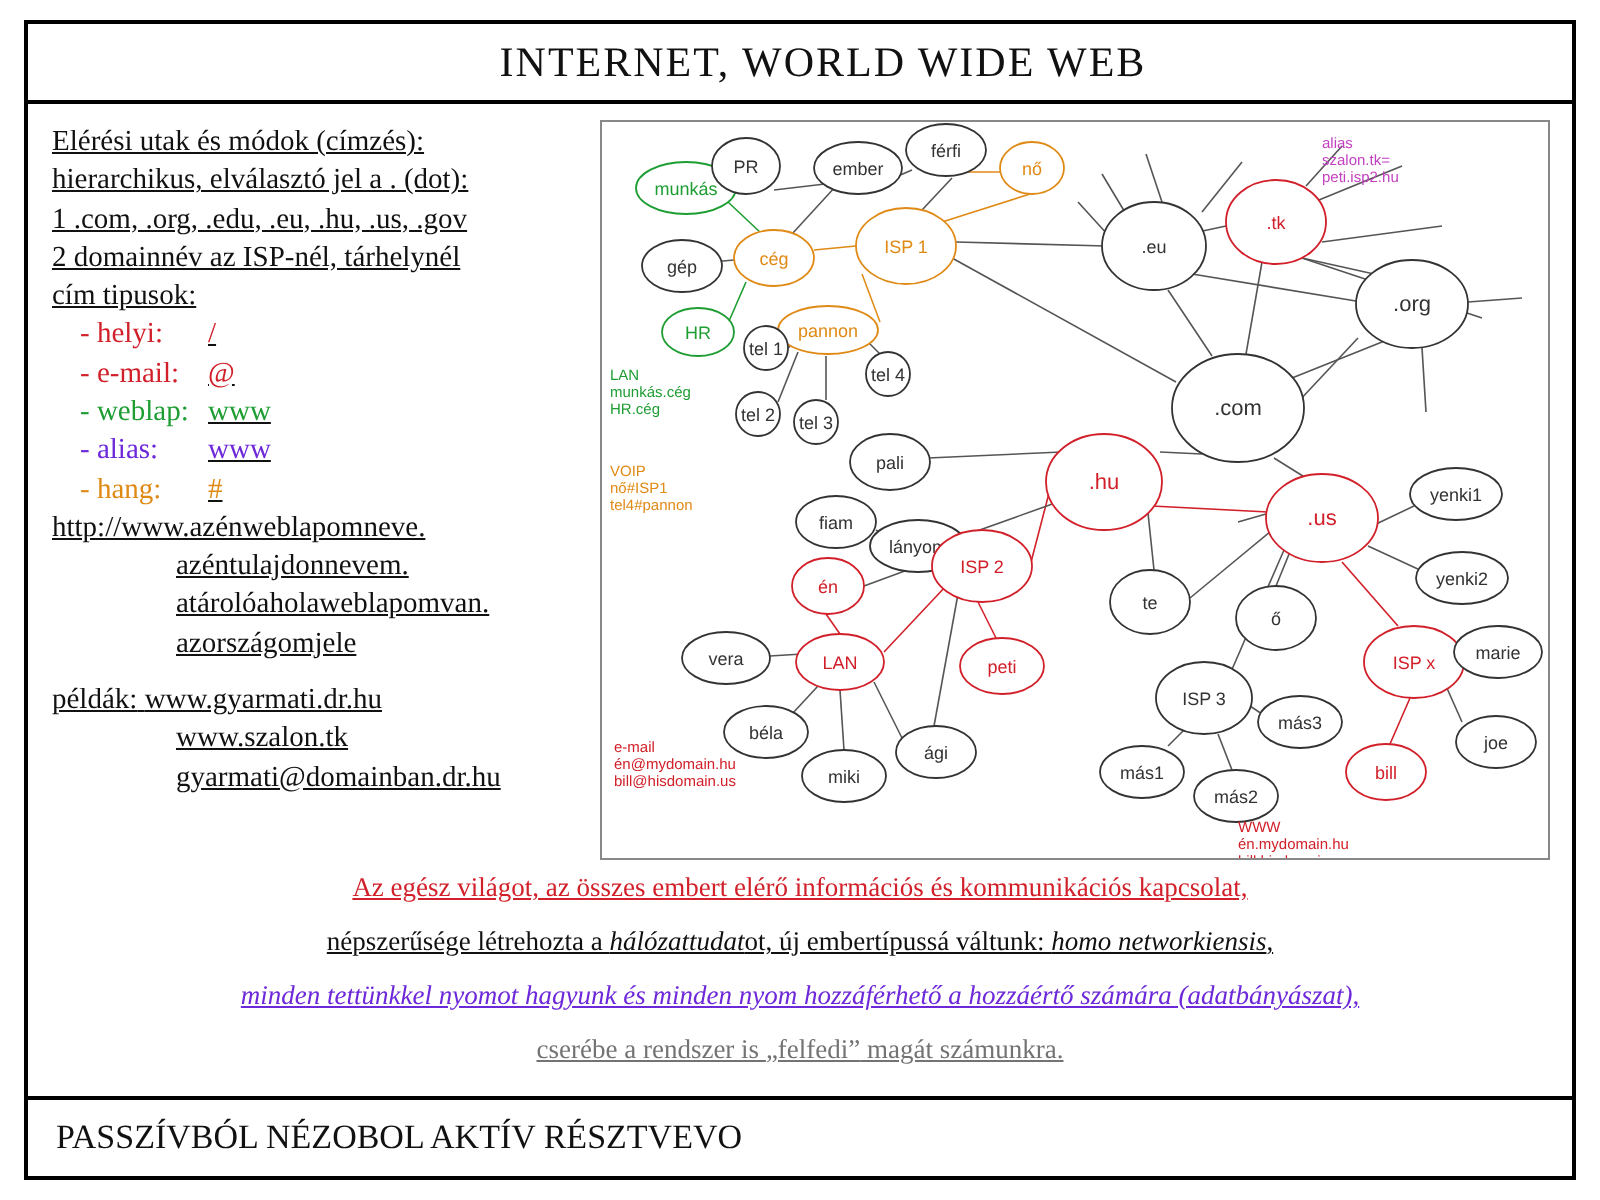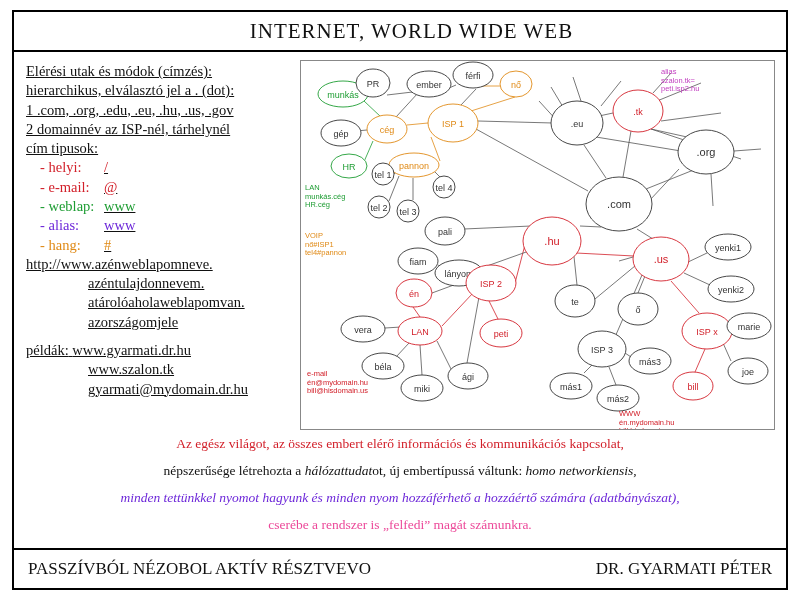--- a/index.html
+++ b/index.html
@@ -84,25 +84,25 @@
   }
   .diagram-box svg{display:block;}
   
   .quote{
     position:absolute;
     left:30px;top:436px;
     width:740px;
     text-align:center;
     font-family:"Liberation Serif", serif;
   }
-  .quote .q-line{margin:0 0 11px 0;font-size:13.5px;}
+  .quote .q-line{margin:0 0 11px 0;font-size:13.5px;text-decoration:underline;}
   .q1{color:#d2202a;}
   .q2{color:#111;}
   .q3{color:#6d28d9;font-style:italic;}
-  .q4{color:#ec4899;}
+  .q4{color:#737373;}
   .ital{font-style:italic;}
 </style>
 </head>
 <body>
 
 <div id="page">
 
   <div class="outer-frame"></div>
 
   <div class="title-bar">
@@ -124,21 +124,21 @@
 
     <div>http://www.azénweblapomneve.</div>
     <div class="lp-indent2">azéntulajdonnevem.</div>
     <div class="lp-indent2">atárolóaholaweblapomvan.</div>
     <div class="lp-indent2">azországomjele</div>
 
     <div class="lp-gap"></div>
 
     <div><span>példák:</span> <span>www.gyarmati.dr.hu</span></div>
     <div class="lp-indent2">www.szalon.tk</div>
-    <div class="lp-indent2">gyarmati@mydomain.dr.hu</div>
+    <div class="lp-indent2">gyarmati@domainban.dr.hu</div>
   </div>
 
   <div class="diagram-box">
     <svg width="473" height="368" viewBox="0 0 473 368" xmlns="http://www.w3.org/2000/svg">
       <g id="edges" stroke-width="0.8" fill="none">
 
         <path d="M63,40 L80,56" stroke="#1e9d33"></path>
         <path d="M62,103 L72,80" stroke="#1e9d33"></path>
         <path d="M55,70 L66,69" stroke="#555"></path>
         <path d="M106,64 L127,62" stroke="#e08a16"></path>
@@ -394,16 +394,15 @@
 
   <div class="quote">
     <p class="q-line q1">Az egész világot, az összes embert elérő információs és kommunikációs kapcsolat,</p>
     <p class="q-line q2"><span>népszerűsége létrehozta a </span><span class="ital">hálózattudat</span><span>ot, új embertípussá váltunk: </span><span class="ital">homo networkiensis</span><span>,</span></p>
     <p class="q-line q3">minden tettünkkel nyomot hagyunk és minden nyom hozzáférhető a hozzáértő számára (adatbányászat),</p>
     <p class="q-line q4"><span>cserébe a rendszer is </span><span>„felfedi”</span><span> magát számunkra.</span></p>
   </div>
 
   <div class="footer-bar">
     <div class="footer-left">PASSZÍVBÓL NÉZOBOL AKTÍV RÉSZTVEVO</div>
-    <div class="footer-right">DR. GYARMATI PÉTER</div>
   </div>
 
 </div>
 
 </body></html>

